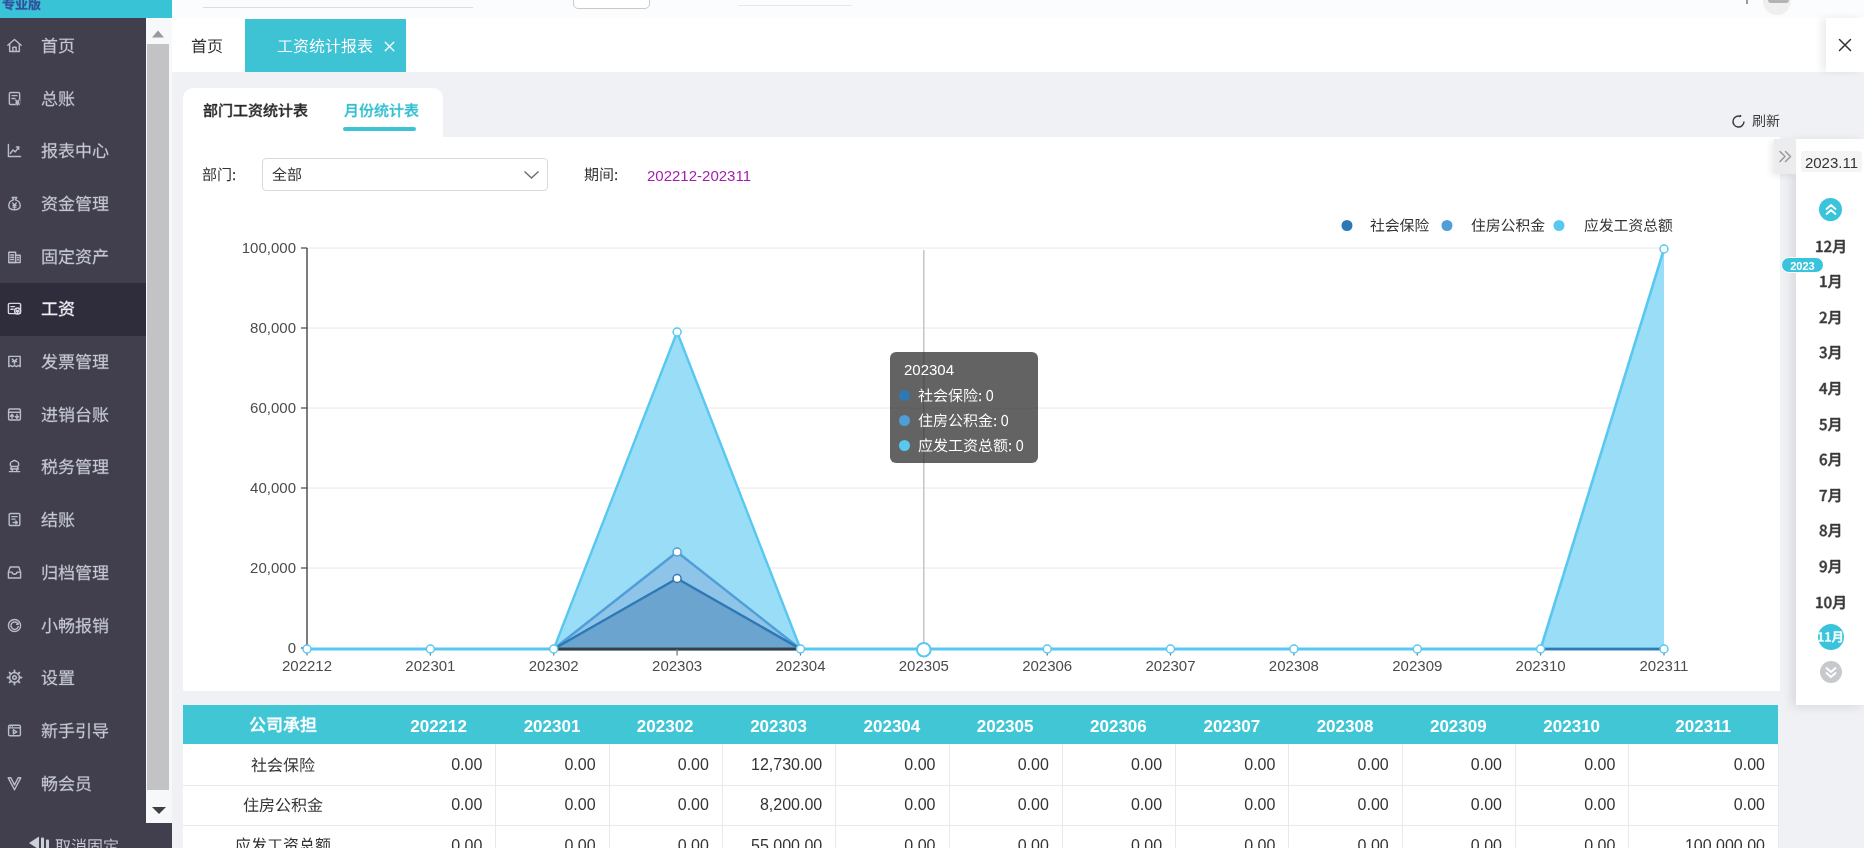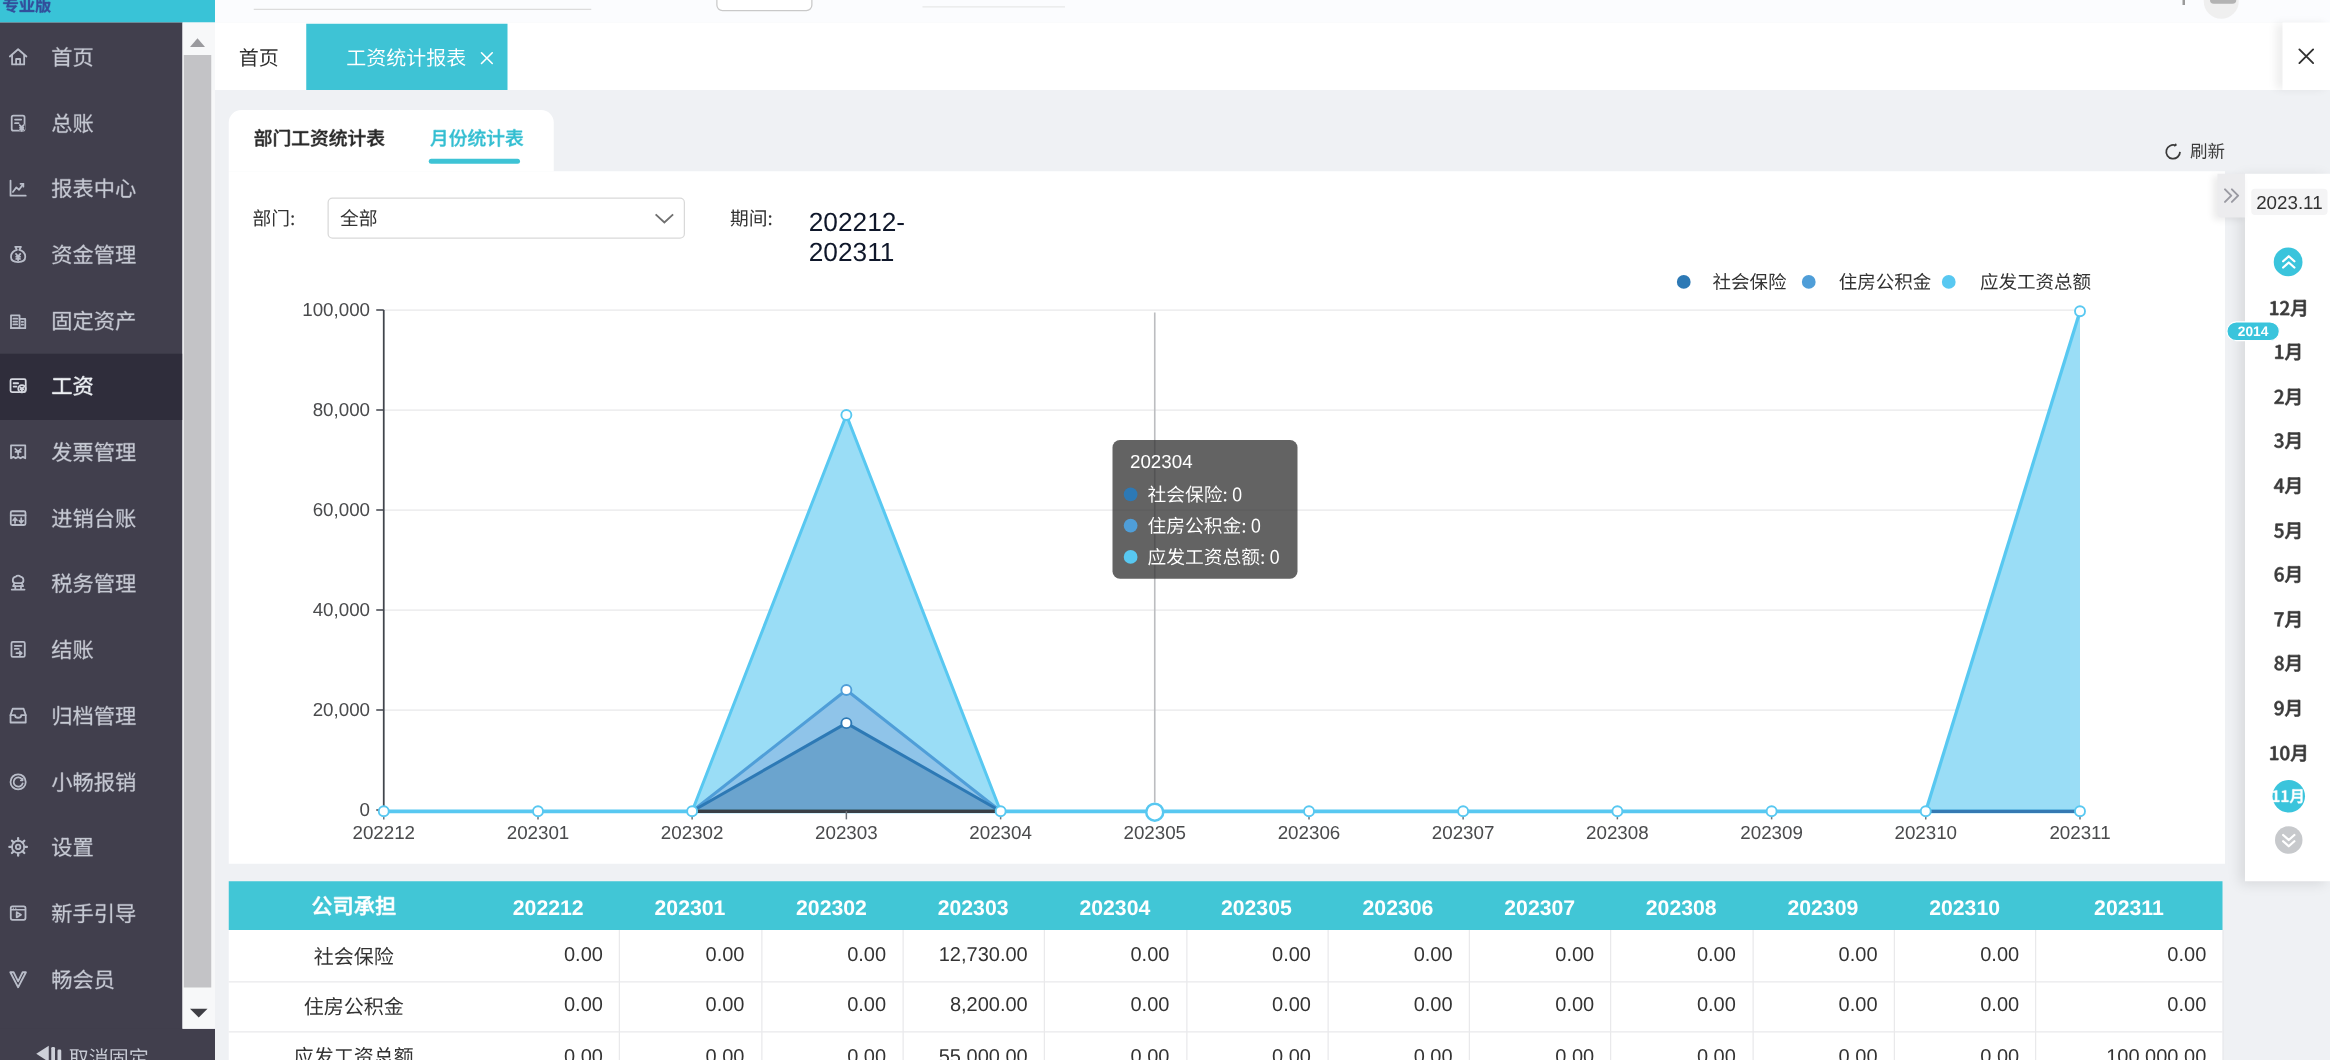--- a/index.html
+++ b/index.html
@@ -191,21 +191,21 @@
 <div class="abs" style="left:262px;top:158px;width:286px;height:33px;background:#fff;border:1px solid #d9d9d9;border-radius:4px"></div>
 <svg style="position:absolute;left:272.0px;top:165.0px;overflow:visible" width="32" height="21" viewBox="0 -15 32 21">
     <path d="M3.0 -3.7H12.1V-2.7H3.0ZM2.9 -7.1H12.1V-6.1H2.9ZM1.1 -0.2H13.9V0.8H1.1ZM6.9 -6.6H8.1V0.3H6.9ZM7.4 -12.8 8.4 -12.3Q7.6 -11.0 6.4 -9.8Q5.3 -8.7 3.9 -7.7Q2.6 -6.7 1.2 -6.0Q1.0 -6.2 0.8 -6.5Q0.6 -6.8 0.4 -6.9Q1.8 -7.6 3.1 -8.5Q4.4 -9.4 5.5 -10.5Q6.6 -11.6 7.4 -12.8ZM7.8 -12.3Q9.3 -10.5 11.0 -9.2Q12.7 -7.9 14.7 -6.9Q14.4 -6.7 14.2 -6.5Q14.0 -6.2 13.9 -6.0Q12.6 -6.7 11.4 -7.6Q10.1 -8.5 9.0 -9.5Q7.9 -10.5 6.9 -11.8Z M24.4 -11.8H28.3V-10.8H25.4V1.2H24.4ZM28.1 -11.8H28.3L28.5 -11.8L29.2 -11.4Q28.8 -10.3 28.3 -9.1Q27.8 -7.9 27.4 -6.9Q28.4 -5.8 28.7 -4.9Q29.0 -4.0 29.0 -3.2Q29.0 -2.6 28.9 -2.0Q28.7 -1.5 28.4 -1.3Q28.2 -1.2 27.9 -1.1Q27.7 -1.0 27.4 -1.0Q27.1 -0.9 26.8 -0.9Q26.5 -0.9 26.1 -1.0Q26.1 -1.2 26.0 -1.5Q26.0 -1.8 25.8 -2.0Q26.2 -2.0 26.5 -2.0Q26.8 -2.0 27.0 -2.0Q27.2 -2.0 27.3 -2.0Q27.5 -2.1 27.6 -2.1Q27.8 -2.3 27.9 -2.6Q28.0 -2.9 28.0 -3.3Q28.0 -4.0 27.6 -4.9Q27.3 -5.7 26.3 -6.7Q26.5 -7.3 26.8 -8.0Q27.0 -8.6 27.3 -9.2Q27.5 -9.9 27.7 -10.5Q27.9 -11.0 28.1 -11.5ZM16.2 -10.8H23.3V-9.8H16.2ZM15.8 -6.8H23.6V-5.7H15.8ZM17.1 -9.4 18.1 -9.7Q18.4 -9.1 18.7 -8.4Q19.0 -7.6 19.1 -7.1L18.1 -6.8Q18.0 -7.4 17.7 -8.1Q17.4 -8.8 17.1 -9.4ZM21.5 -9.7 22.6 -9.5Q22.4 -8.9 22.2 -8.4Q21.9 -7.8 21.7 -7.3Q21.5 -6.7 21.3 -6.3L20.3 -6.6Q20.5 -7.0 20.8 -7.6Q21.0 -8.1 21.2 -8.7Q21.4 -9.3 21.5 -9.7ZM17.2 -0.6H22.4V0.4H17.2ZM16.6 -4.4H22.9V1.0H21.8V-3.4H17.7V1.1H16.6ZM18.7 -12.4 19.7 -12.7Q20.0 -12.2 20.2 -11.6Q20.4 -11.1 20.6 -10.7L19.5 -10.3Q19.4 -10.7 19.2 -11.3Q18.9 -11.9 18.7 -12.4Z" fill="#333333"></path>
   </svg>
 <svg class="abs" style="left:523px;top:170px" width="17" height="10" viewBox="0 0 17 10" fill="none" stroke="#707070" stroke-width="1.5">
     <path d="M1.5 1.5 L8.5 8 L15.5 1.5"></path>
   </svg>
 <svg style="position:absolute;left:584.0px;top:165.0px;overflow:visible" width="36" height="21" viewBox="0 -15 36 21">
     <path d="M9.2 -11.9H13.3V-10.8H9.2ZM9.2 -8.4H13.3V-7.4H9.2ZM9.1 -4.9H13.4V-3.9H9.1ZM12.8 -11.9H13.9V-0.2Q13.9 0.2 13.8 0.5Q13.7 0.8 13.3 0.9Q13.0 1.1 12.5 1.1Q11.9 1.1 11.1 1.1Q11.1 0.9 11.0 0.6Q10.9 0.3 10.7 0.0Q11.3 0.1 11.8 0.1Q12.4 0.1 12.5 0.1Q12.7 0.0 12.8 -0.0Q12.8 -0.1 12.8 -0.3ZM8.7 -11.9H9.8V-6.4Q9.8 -5.5 9.7 -4.5Q9.6 -3.5 9.5 -2.5Q9.3 -1.5 9.0 -0.5Q8.7 0.5 8.2 1.3Q8.1 1.2 8.0 1.0Q7.8 0.9 7.6 0.8Q7.5 0.7 7.3 0.6Q8.0 -0.4 8.2 -1.6Q8.5 -2.8 8.6 -4.1Q8.7 -5.3 8.7 -6.4ZM0.8 -10.6H8.0V-9.6H0.8ZM2.5 -8.3H6.3V-7.4H2.5ZM2.5 -5.9H6.4V-5.0H2.5ZM0.6 -3.5H8.0V-2.5H0.6ZM2.0 -12.4H3.1V-3.1H2.0ZM5.8 -12.4H6.8V-3.1H5.8ZM2.7 -2.1 3.7 -1.8Q3.3 -1.0 2.7 -0.2Q2.1 0.6 1.5 1.2Q1.4 1.1 1.2 1.0Q1.1 0.9 0.9 0.7Q0.7 0.6 0.6 0.5Q1.2 0.0 1.8 -0.7Q2.3 -1.4 2.7 -2.1ZM4.8 -1.7 5.7 -2.1Q6.0 -1.8 6.3 -1.4Q6.6 -1.0 6.9 -0.6Q7.1 -0.2 7.3 0.1L6.4 0.6Q6.2 0.3 6.0 -0.1Q5.7 -0.5 5.4 -0.9Q5.1 -1.3 4.8 -1.7Z M16.4 -9.2H17.5V1.2H16.4ZM16.6 -11.9 17.5 -12.4Q17.8 -12.1 18.2 -11.7Q18.5 -11.3 18.9 -11.0Q19.2 -10.6 19.3 -10.3L18.4 -9.7Q18.2 -10.0 17.9 -10.3Q17.6 -10.7 17.3 -11.1Q16.9 -11.5 16.6 -11.9ZM20.3 -11.8H28.2V-10.7H20.3ZM27.5 -11.8H28.7V-0.2Q28.7 0.3 28.6 0.6Q28.5 0.8 28.2 0.9Q27.9 1.1 27.4 1.1Q26.9 1.1 26.2 1.1Q26.2 0.9 26.1 0.6Q26.0 0.3 25.9 0.1Q26.3 0.1 26.7 0.1Q27.1 0.1 27.3 0.1Q27.4 0.1 27.5 0.0Q27.5 -0.0 27.5 -0.2ZM20.7 -4.4V-2.4H24.3V-4.4ZM20.7 -7.4V-5.4H24.3V-7.4ZM19.7 -8.3H25.4V-1.5H19.7Z M32.1 -5.9Q31.7 -5.9 31.4 -6.1Q31.1 -6.4 31.1 -6.9Q31.1 -7.4 31.4 -7.7Q31.7 -7.9 32.1 -7.9Q32.5 -7.9 32.8 -7.7Q33.1 -7.4 33.1 -6.9Q33.1 -6.4 32.8 -6.1Q32.5 -5.9 32.1 -5.9ZM32.1 0.2Q31.7 0.2 31.4 -0.1Q31.1 -0.4 31.1 -0.8Q31.1 -1.3 31.4 -1.6Q31.7 -1.9 32.1 -1.9Q32.5 -1.9 32.8 -1.6Q33.1 -1.3 33.1 -0.8Q33.1 -0.4 32.8 -0.1Q32.5 0.2 32.1 0.2Z" fill="#333333"></path>
   </svg>
-<div class="abs" style="left:647px;top:166.5px;width:120px;height:16px;font-size:21px;color:#0f172a">202212-202311</div>
+<div class="abs" style="left:647px;top:166.5px;width:120px;height:16px;font-size:15px;color:#a21caf">202212-202311</div>
 <svg class="abs" style="left:0;top:0" width="1864" height="848" viewBox="0 0 1864 848" font-family="Liberation Sans, sans-serif">
     <line x1="307.0" y1="248.0" x2="1664.0" y2="248.0" stroke="#e8e8ea" stroke-width="1"></line>
     <line x1="307.0" y1="328.0" x2="1664.0" y2="328.0" stroke="#e8e8ea" stroke-width="1"></line>
     <line x1="307.0" y1="408.0" x2="1664.0" y2="408.0" stroke="#e8e8ea" stroke-width="1"></line>
     <line x1="307.0" y1="488.0" x2="1664.0" y2="488.0" stroke="#e8e8ea" stroke-width="1"></line>
     <line x1="307.0" y1="568.0" x2="1664.0" y2="568.0" stroke="#e8e8ea" stroke-width="1"></line>
     <line x1="307.0" y1="248.0" x2="307.0" y2="649.0" stroke="#41454c" stroke-width="1.4"></line>
     <line x1="301.0" y1="248.0" x2="307.0" y2="248.0" stroke="#41454c" stroke-width="1.2"></line>
     <line x1="301.0" y1="328.0" x2="307.0" y2="328.0" stroke="#41454c" stroke-width="1.2"></line>
     <line x1="301.0" y1="408.0" x2="307.0" y2="408.0" stroke="#41454c" stroke-width="1.2"></line>
@@ -410,20 +410,20 @@
 <svg style="position:absolute;left:1819.2px;top:521.3px;overflow:visible" width="25" height="21" viewBox="0 -15 25 21">
     <path d="M4.3 0.2Q3.3 0.2 2.4 -0.2Q1.6 -0.6 1.2 -1.2Q0.7 -1.9 0.7 -2.7Q0.7 -3.5 1.0 -4.0Q1.3 -4.6 1.7 -5.0Q2.2 -5.5 2.7 -5.7V-5.8Q2.1 -6.2 1.6 -6.9Q1.2 -7.5 1.2 -8.4Q1.2 -9.2 1.6 -9.9Q2.0 -10.5 2.7 -10.9Q3.4 -11.2 4.3 -11.2Q5.3 -11.2 6.0 -10.8Q6.7 -10.5 7.1 -9.8Q7.5 -9.2 7.5 -8.3Q7.5 -7.7 7.2 -7.2Q7.0 -6.7 6.7 -6.4Q6.4 -6.0 6.0 -5.7V-5.6Q6.5 -5.4 6.9 -5.0Q7.3 -4.6 7.6 -4.0Q7.9 -3.5 7.9 -2.7Q7.9 -1.9 7.4 -1.2Q7.0 -0.6 6.2 -0.2Q5.4 0.2 4.3 0.2ZM5.0 -6.1Q5.5 -6.6 5.8 -7.1Q6.0 -7.6 6.0 -8.2Q6.0 -8.7 5.8 -9.1Q5.6 -9.5 5.2 -9.7Q4.8 -10.0 4.3 -10.0Q3.6 -10.0 3.2 -9.5Q2.7 -9.1 2.7 -8.4Q2.7 -7.8 3.0 -7.4Q3.4 -7.0 3.9 -6.7Q4.4 -6.4 5.0 -6.1ZM4.3 -1.1Q4.9 -1.1 5.3 -1.3Q5.7 -1.5 6.0 -1.9Q6.2 -2.2 6.2 -2.8Q6.2 -3.3 6.0 -3.6Q5.8 -4.0 5.4 -4.3Q5.1 -4.5 4.6 -4.8Q4.1 -5.0 3.5 -5.2Q2.9 -4.8 2.6 -4.2Q2.2 -3.6 2.2 -2.9Q2.2 -2.4 2.5 -2.0Q2.8 -1.5 3.3 -1.3Q3.7 -1.1 4.3 -1.1Z M12.5 -11.9H20.1V-10.5H12.5ZM12.5 -8.3H20.2V-7.0H12.5ZM12.4 -4.7H20.1V-3.3H12.4ZM11.5 -11.9H13.0V-7.1Q13.0 -6.2 12.9 -5.0Q12.8 -3.9 12.5 -2.8Q12.2 -1.6 11.6 -0.6Q11.0 0.4 10.0 1.3Q9.9 1.1 9.7 0.9Q9.5 0.7 9.3 0.5Q9.1 0.3 8.9 0.2Q9.8 -0.5 10.3 -1.4Q10.9 -2.3 11.1 -3.3Q11.4 -4.3 11.4 -5.3Q11.5 -6.3 11.5 -7.1ZM19.5 -11.9H21.0V-0.7Q21.0 0.0 20.8 0.4Q20.6 0.8 20.1 0.9Q19.7 1.1 18.9 1.2Q18.1 1.2 16.9 1.2Q16.8 1.0 16.7 0.7Q16.6 0.5 16.5 0.2Q16.4 -0.1 16.3 -0.3Q16.9 -0.3 17.4 -0.3Q18.0 -0.2 18.4 -0.2Q18.9 -0.3 19.0 -0.3Q19.3 -0.3 19.4 -0.4Q19.5 -0.5 19.5 -0.7Z" fill="#3a3a3a" stroke="#3a3a3a" stroke-width="0.55"></path>
   </svg>
 <svg style="position:absolute;left:1819.2px;top:556.9px;overflow:visible" width="25" height="21" viewBox="0 -15 25 21">
     <path d="M3.7 0.2Q2.7 0.2 2.0 -0.1Q1.3 -0.5 0.8 -1.0L1.8 -2.1Q2.1 -1.7 2.6 -1.4Q3.1 -1.2 3.6 -1.2Q4.1 -1.2 4.6 -1.5Q5.0 -1.7 5.4 -2.3Q5.7 -2.8 6.0 -3.7Q6.2 -4.6 6.2 -5.9Q6.2 -7.3 5.9 -8.2Q5.6 -9.1 5.1 -9.5Q4.6 -9.9 4.0 -9.9Q3.5 -9.9 3.1 -9.6Q2.7 -9.4 2.5 -8.9Q2.2 -8.3 2.2 -7.6Q2.2 -6.9 2.5 -6.4Q2.7 -5.9 3.1 -5.7Q3.5 -5.4 4.0 -5.4Q4.6 -5.4 5.1 -5.7Q5.7 -6.1 6.2 -6.8L6.2 -5.5Q5.9 -5.1 5.5 -4.8Q5.1 -4.5 4.6 -4.3Q4.2 -4.1 3.7 -4.1Q2.8 -4.1 2.1 -4.5Q1.4 -4.9 1.0 -5.7Q0.6 -6.5 0.6 -7.6Q0.6 -8.7 1.1 -9.5Q1.5 -10.4 2.3 -10.8Q3.0 -11.2 3.9 -11.2Q4.7 -11.2 5.4 -10.9Q6.1 -10.6 6.6 -9.9Q7.2 -9.3 7.5 -8.3Q7.8 -7.3 7.8 -5.9Q7.8 -4.3 7.4 -3.1Q7.1 -2.0 6.5 -1.2Q5.9 -0.5 5.2 -0.1Q4.5 0.2 3.7 0.2Z M12.5 -11.9H20.1V-10.5H12.5ZM12.5 -8.3H20.2V-7.0H12.5ZM12.4 -4.7H20.1V-3.3H12.4ZM11.5 -11.9H13.0V-7.1Q13.0 -6.2 12.9 -5.0Q12.8 -3.9 12.5 -2.8Q12.2 -1.6 11.6 -0.6Q11.0 0.4 10.0 1.3Q9.9 1.1 9.7 0.9Q9.5 0.7 9.3 0.5Q9.1 0.3 8.9 0.2Q9.8 -0.5 10.3 -1.4Q10.9 -2.3 11.1 -3.3Q11.4 -4.3 11.4 -5.3Q11.5 -6.3 11.5 -7.1ZM19.5 -11.9H21.0V-0.7Q21.0 0.0 20.8 0.4Q20.6 0.8 20.1 0.9Q19.7 1.1 18.9 1.2Q18.1 1.2 16.9 1.2Q16.8 1.0 16.7 0.7Q16.6 0.5 16.5 0.2Q16.4 -0.1 16.3 -0.3Q16.9 -0.3 17.4 -0.3Q18.0 -0.2 18.4 -0.2Q18.9 -0.3 19.0 -0.3Q19.3 -0.3 19.4 -0.4Q19.5 -0.5 19.5 -0.7Z" fill="#3a3a3a" stroke="#3a3a3a" stroke-width="0.55"></path>
   </svg>
 <svg style="position:absolute;left:1815.0px;top:592.5px;overflow:visible" width="34" height="21" viewBox="0 -15 34 21">
     <path d="M1.3 0.0V-1.4H3.7V-9.1H1.7V-10.2Q2.5 -10.3 3.1 -10.5Q3.7 -10.8 4.1 -11.0H5.4V-1.4H7.6V0.0Z M12.8 0.2Q11.8 0.2 11.0 -0.4Q10.1 -1.1 9.7 -2.4Q9.3 -3.6 9.3 -5.6Q9.3 -7.5 9.7 -8.7Q10.1 -10.0 11.0 -10.6Q11.8 -11.2 12.8 -11.2Q13.9 -11.2 14.7 -10.6Q15.5 -10.0 16.0 -8.7Q16.4 -7.5 16.4 -5.6Q16.4 -3.6 16.0 -2.4Q15.5 -1.1 14.7 -0.4Q13.9 0.2 12.8 0.2ZM12.8 -1.2Q13.4 -1.2 13.8 -1.6Q14.3 -2.0 14.5 -3.0Q14.7 -4.0 14.7 -5.6Q14.7 -7.2 14.5 -8.1Q14.3 -9.1 13.8 -9.5Q13.4 -9.9 12.8 -9.9Q12.3 -9.9 11.8 -9.5Q11.4 -9.1 11.2 -8.1Q10.9 -7.2 10.9 -5.6Q10.9 -4.0 11.2 -3.0Q11.4 -2.0 11.8 -1.6Q12.3 -1.2 12.8 -1.2Z M21.0 -11.9H28.7V-10.5H21.0ZM21.0 -8.3H28.8V-7.0H21.0ZM20.9 -4.7H28.7V-3.3H20.9ZM20.1 -11.9H21.5V-7.1Q21.5 -6.2 21.4 -5.0Q21.3 -3.9 21.0 -2.8Q20.7 -1.6 20.1 -0.6Q19.5 0.4 18.6 1.3Q18.5 1.1 18.3 0.9Q18.1 0.7 17.9 0.5Q17.6 0.3 17.5 0.2Q18.4 -0.5 18.9 -1.4Q19.4 -2.3 19.7 -3.3Q19.9 -4.3 20.0 -5.3Q20.1 -6.3 20.1 -7.1ZM28.0 -11.9H29.5V-0.7Q29.5 0.0 29.3 0.4Q29.1 0.8 28.7 0.9Q28.2 1.1 27.4 1.2Q26.6 1.2 25.4 1.2Q25.4 1.0 25.3 0.7Q25.2 0.5 25.1 0.2Q25.0 -0.1 24.8 -0.3Q25.4 -0.3 26.0 -0.3Q26.6 -0.2 27.0 -0.2Q27.4 -0.3 27.6 -0.3Q27.8 -0.3 27.9 -0.4Q28.0 -0.5 28.0 -0.7Z" fill="#3a3a3a" stroke="#3a3a3a" stroke-width="0.55"></path>
   </svg>
 <div class="abs" style="left:1781px;top:257px;width:43px;height:16px;border-radius:8px;background:#3ac4dc;border:1.5px solid #fff"></div>
-<div class="abs" style="left:1781px;top:259.5px;width:43px;text-align:center;font-size:11px;font-weight:bold;color:#fff">2014</div>
+<div class="abs" style="left:1781px;top:259.5px;width:43px;text-align:center;font-size:11px;font-weight:bold;color:#fff">2023</div>
 <div class="abs" style="left:1817.5px;top:624px;width:26px;height:26px;border-radius:50%;background:#3ac4dc"></div>
 <svg style="position:absolute;left:1817.0px;top:629.0px;overflow:visible" width="29" height="17" viewBox="0 -12.5 29 17">
     <path d="M1.0 0.0V-1.3H3.1V-7.5H1.4V-8.5Q2.1 -8.6 2.6 -8.8Q3.0 -9.0 3.5 -9.2H4.7V-1.3H6.5V0.0Z M8.3 0.0V-1.3H10.3V-7.5H8.6V-8.5Q9.3 -8.6 9.8 -8.8Q10.3 -9.0 10.7 -9.2H11.9V-1.3H13.7V0.0Z M17.8 -10.0H24.1V-8.7H17.8ZM17.8 -7.0H24.2V-5.7H17.8ZM17.7 -4.0H24.1V-2.7H17.7ZM16.9 -10.0H18.3V-5.9Q18.3 -5.1 18.2 -4.2Q18.1 -3.2 17.9 -2.3Q17.6 -1.3 17.1 -0.5Q16.6 0.4 15.8 1.1Q15.7 1.0 15.5 0.8Q15.4 0.6 15.2 0.4Q14.9 0.2 14.8 0.1Q15.5 -0.5 15.9 -1.2Q16.4 -2.0 16.6 -2.8Q16.8 -3.6 16.8 -4.4Q16.9 -5.2 16.9 -5.9ZM23.5 -10.0H24.9V-0.7Q24.9 -0.1 24.8 0.3Q24.6 0.6 24.2 0.8Q23.8 1.0 23.1 1.0Q22.4 1.1 21.4 1.1Q21.4 0.8 21.3 0.6Q21.2 0.3 21.1 0.1Q21.0 -0.2 20.9 -0.4Q21.3 -0.3 21.8 -0.3Q22.3 -0.3 22.6 -0.3Q23.0 -0.3 23.1 -0.3Q23.3 -0.3 23.4 -0.4Q23.5 -0.5 23.5 -0.7Z" fill="#ffffff" stroke="#ffffff" stroke-width="0.4"></path>
   </svg>
 <div class="abs" style="left:1819.5px;top:661px;width:22px;height:22px;border-radius:50%;background:#c7c9cc"></div>
 <svg class="abs" style="left:1823.5px;top:665px" width="14" height="15" viewBox="0 0 14 15" fill="none" stroke="#fff" stroke-width="1.8" stroke-linecap="round" stroke-linejoin="round">
     <path d="M2.5 3 L7 7 L11.5 3 M2.5 8 L7 12 L11.5 8"></path>
   </svg>
 </body></html>

